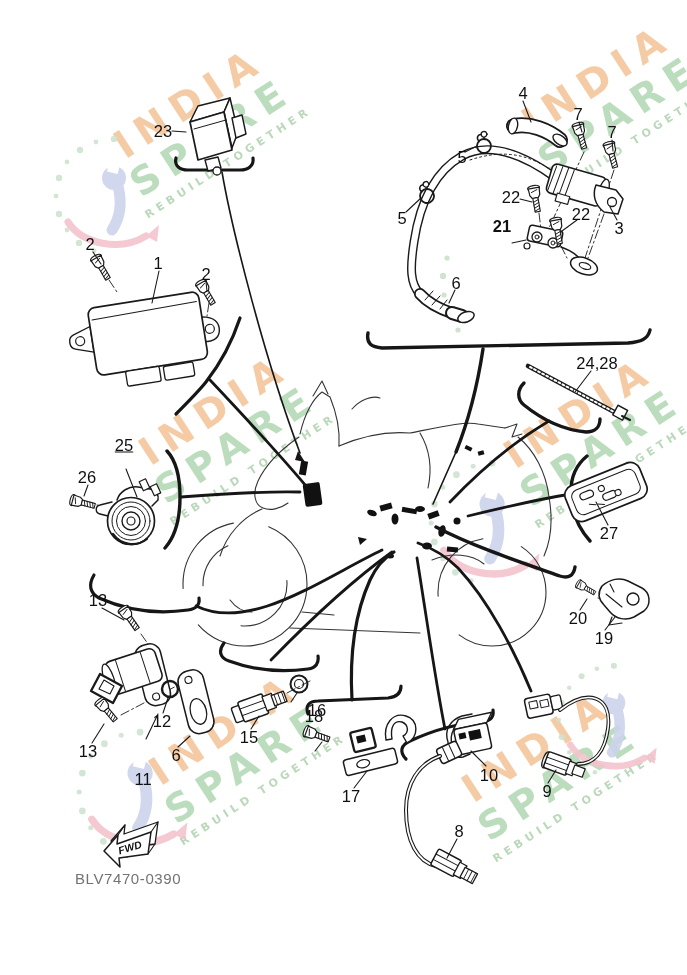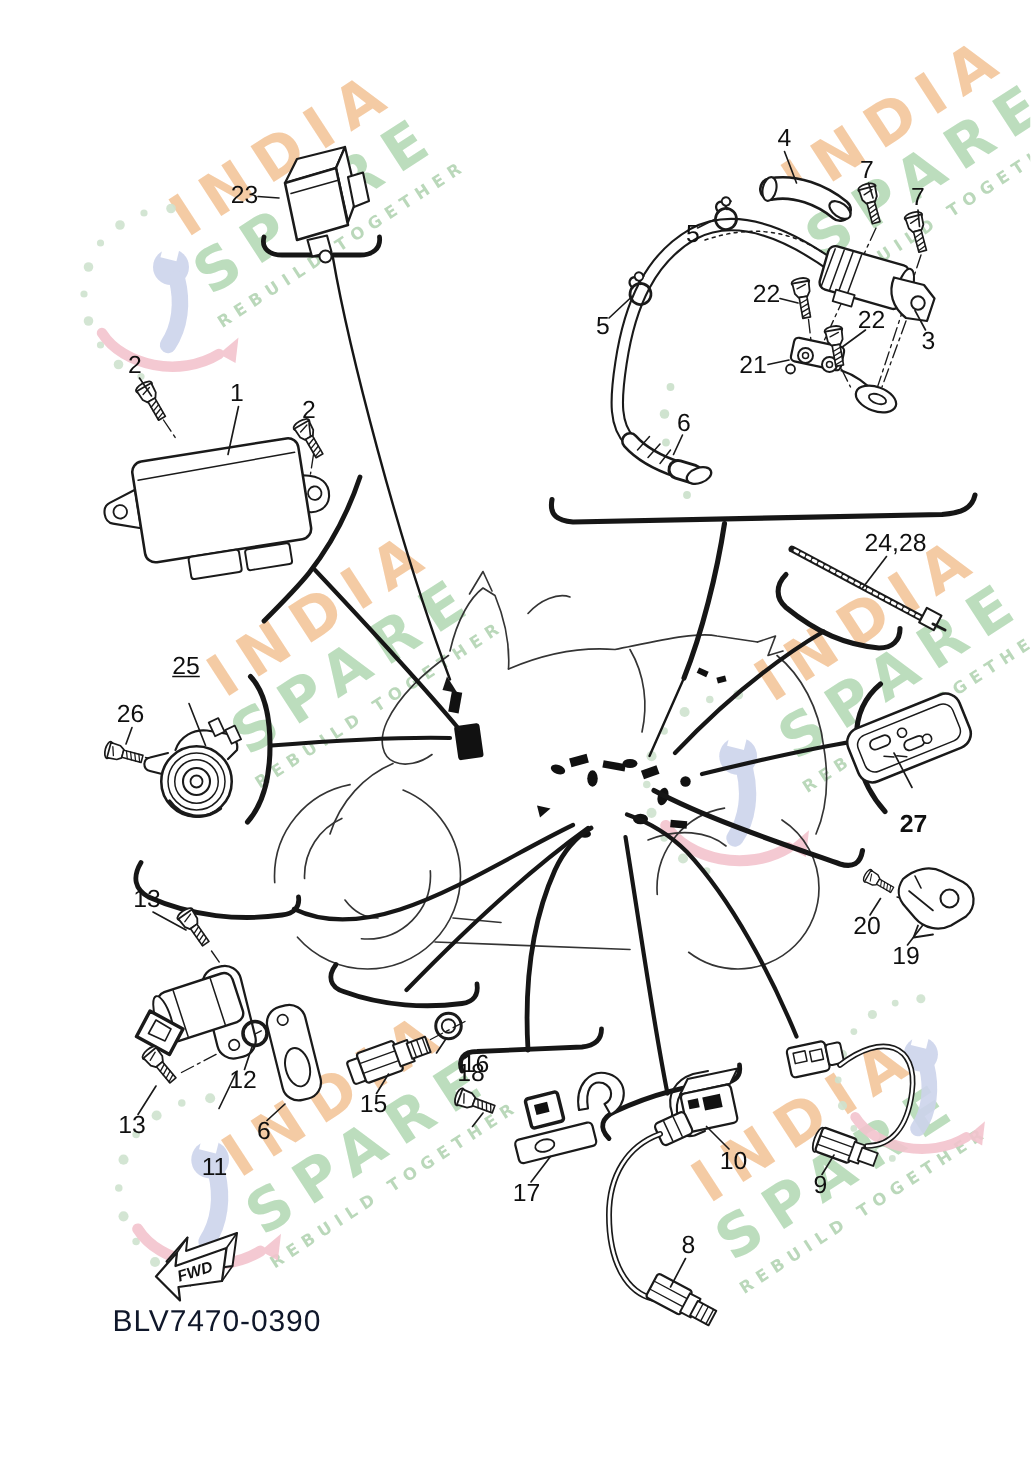--- a/index.html
+++ b/index.html
@@ -9,21 +9,21 @@
       pointer-events:none;opacity:.95;}
   .wm-l1{font-family:"DejaVu Sans",sans-serif;font-weight:bold;font-size:39px;letter-spacing:9px;
          color:#f4c9a0;line-height:1.05;}
   .wm-l2{font-family:"DejaVu Sans",sans-serif;font-weight:bold;font-size:39px;letter-spacing:9px;
          color:#b9dcba;line-height:1.05;}
   .wm-tag{font-family:"DejaVu Sans",sans-serif;font-weight:bold;font-size:11px;letter-spacing:4.5px;
           color:#b7d6b7;margin-top:3px;}
   .layer-svg{position:absolute;left:0;top:0;z-index:1;}
   .plabel{position:absolute;z-index:2;transform:translate(-50%,-50%);
           font-size:16.5px;color:#101010;white-space:nowrap;}
-  .code{position:absolute;left:75px;top:870px;z-index:2;font-size:20px;color:#0f172a;
+  .code{position:absolute;left:75px;top:870px;z-index:2;font-size:15px;color:#737373;
         letter-spacing:.6px;}
 </style>
 </head>
 <body>
 
 <div class="stage">
 
   <div class="wm" style="left:70px;top:78px;">
     <div class="wm-l1">INDIA</div>
     <div class="wm-l2">SPARE</div>
@@ -444,25 +444,25 @@
   <div class="plabel" style="left:158px;top:263px;">1</div>
   <div class="plabel" style="left:90px;top:244px;">2</div>
   <div class="plabel" style="left:206px;top:274px;">2</div>
   <div class="plabel" style="left:523px;top:93px;">4</div>
   <div class="plabel" style="left:462px;top:157px;">5</div>
   <div class="plabel" style="left:402px;top:218px;">5</div>
   <div class="plabel" style="left:456px;top:283px;">6</div>
   <div class="plabel" style="left:578px;top:114px;">7</div>
   <div class="plabel" style="left:612px;top:132px;">7</div>
   <div class="plabel" style="left:619px;top:228px;">3</div>
-  <div class="plabel" style="left:502px;top:244px;">21</div>
+  <div class="plabel" style="left:502px;top:226px;font-weight:bold;">21</div>
   <div class="plabel" style="left:511px;top:197px;">22</div>
   <div class="plabel" style="left:581px;top:214px;">22</div>
   <div class="plabel" style="left:597px;top:363px;">24,28</div>
-  <div class="plabel" style="left:609px;top:550px;font-weight:bold;">27</div>
+  <div class="plabel" style="left:609px;top:533px;">27</div>
   <div class="plabel" style="left:124px;top:445px;text-decoration:underline;">25</div>
   <div class="plabel" style="left:87px;top:477px;">26</div>
   <div class="plabel" style="left:98px;top:600px;">13</div>
   <div class="plabel" style="left:88px;top:751px;">13</div>
   <div class="plabel" style="left:143px;top:747px;margin-top:32px;">11</div>
   <div class="plabel" style="left:162px;top:721px;">12</div>
   <div class="plabel" style="left:176px;top:755px;">6</div>
   <div class="plabel" style="left:249px;top:737px;">15</div>
   <div class="plabel" style="left:289px;top:710px;margin-left:28px;">16</div>
   <div class="plabel" style="left:351px;top:796px;">17</div>

